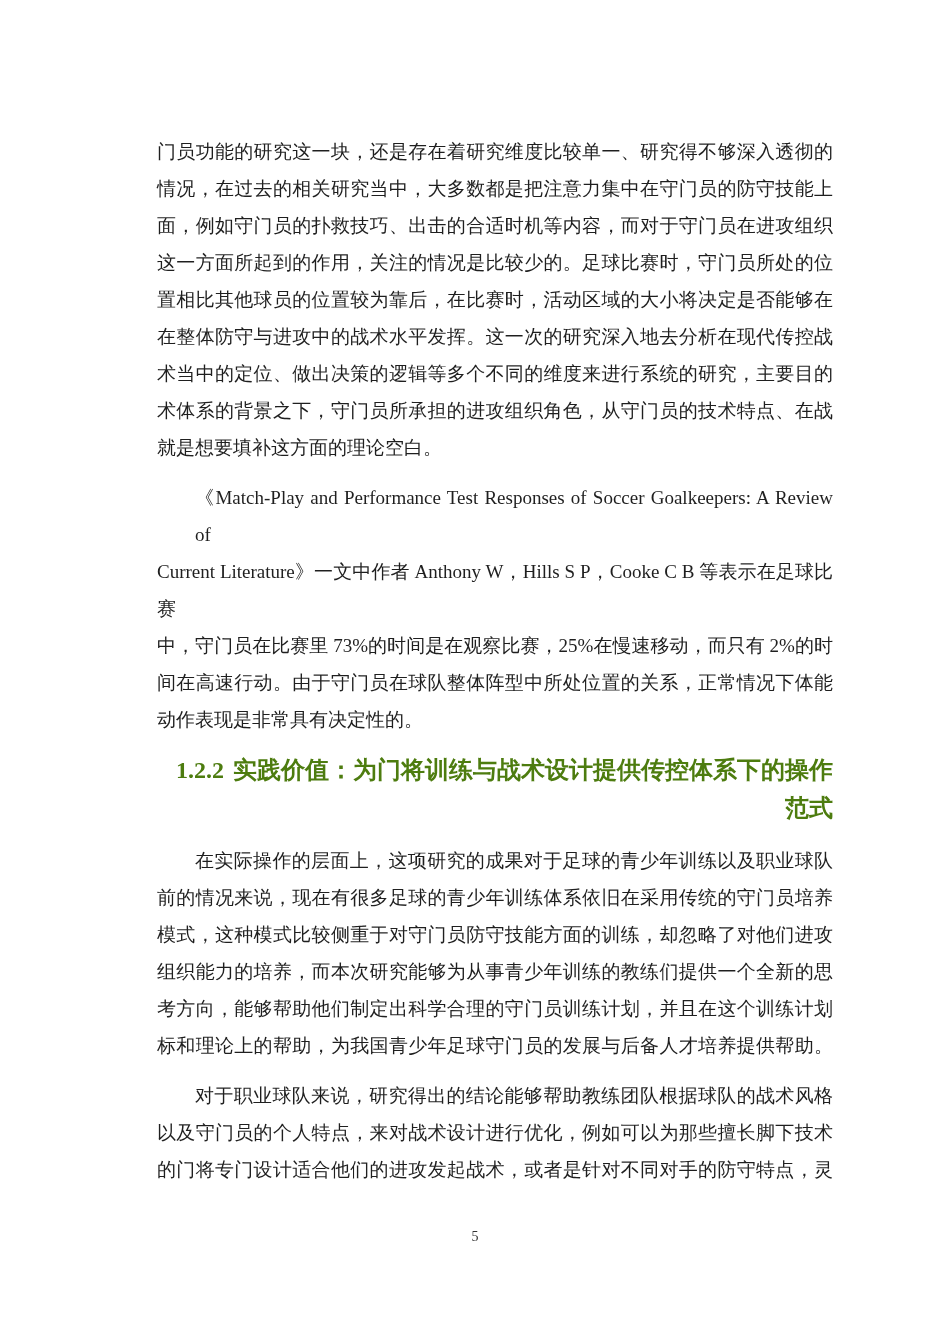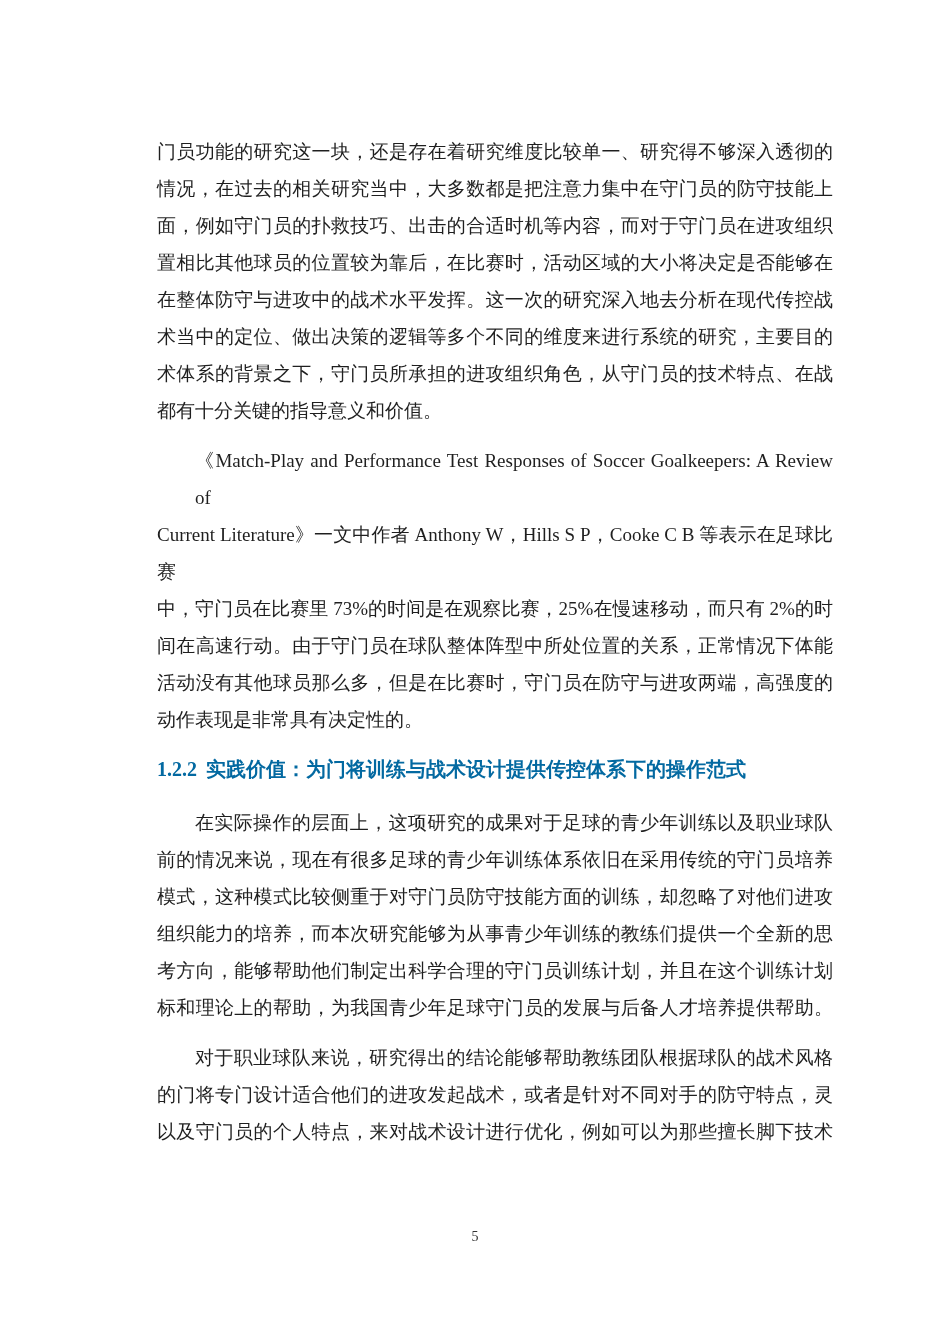--- a/index.html
+++ b/index.html
@@ -37,25 +37,26 @@
   .line.flush {
     text-align: left;
     text-align-last: left;
   }
   .line.indent {
     padding-left: 38px;
   }
   .heading {
     margin: 0 0 16px 0;
     padding: 0;
-    font-size: 20px;
+    font-size: 24px;
     line-height: 37px;
     font-weight: bold;
-    color: #0369a1;
+    color: #4d7c0f;
     font-family: "Liberation Sans", sans-serif;
+    text-align: right;
   }
   .heading .heading-num {
     font-family: "Liberation Serif", "DejaVu Serif", serif;
     margin-right: 9px;
   }
   .page-footer {
     position: absolute;
     top: 1228px;
     left: 0;
     width: 100%;
@@ -68,53 +69,53 @@
 </head>
 <body>
 
 <div class="sheet">
   <main class="text-block">
 
     <p class="para">
       <span class="line">门员功能的研究这一块，还是存在着研究维度比较单一、研究得不够深入透彻的</span>
       <span class="line">情况，在过去的相关研究当中，大多数都是把注意力集中在守门员的防守技能上</span>
       <span class="line">面，例如守门员的扑救技巧、出击的合适时机等内容，而对于守门员在进攻组织</span>
+      <span class="line">这一方面所起到的作用，关注的情况是比较少的。足球比赛时，守门员所处的位</span>
       <span class="line">置相比其他球员的位置较为靠后，在比赛时，活动区域的大小将决定是否能够在</span>
       <span class="line">在整体防守与进攻中的战术水平发挥。这一次的研究深入地去分析在现代传控战</span>
       <span class="line">术当中的定位、做出决策的逻辑等多个不同的维度来进行系统的研究，主要目的</span>
       <span class="line">术体系的背景之下，守门员所承担的进攻组织角色，从守门员的技术特点、在战</span>
-      <span class="line flush">都有十分关键的指导意义和价值。</span>
+      <span class="line flush">就是想要填补这方面的理论空白。</span>
     </p>
 
     <p class="para">
       <span class="line indent">《Match-Play and Performance Test Responses of Soccer Goalkeepers: A Review of</span>
       <span class="line">Current Literature》一文中作者 Anthony W，Hills S P，Cooke C B 等表示在足球比赛</span>
       <span class="line">中，守门员在比赛里 73%的时间是在观察比赛，25%在慢速移动，而只有 2%的时</span>
       <span class="line">间在高速行动。由于守门员在球队整体阵型中所处位置的关系，正常情况下体能</span>
-      <span class="line">活动没有其他球员那么多，但是在比赛时，守门员在防守与进攻两端，高强度的</span>
       <span class="line flush">动作表现是非常具有决定性的。</span>
     </p>
 
     <h3 class="heading">
       <span class="heading-num">1.2.2</span><span class="heading-title">实践价值：为门将训练与战术设计提供传控体系下的操作范式</span>
     </h3>
 
     <p class="para">
       <span class="line indent">在实际操作的层面上，这项研究的成果对于足球的青少年训练以及职业球队</span>
       <span class="line">前的情况来说，现在有很多足球的青少年训练体系依旧在采用传统的守门员培养</span>
       <span class="line">模式，这种模式比较侧重于对守门员防守技能方面的训练，却忽略了对他们进攻</span>
       <span class="line">组织能力的培养，而本次研究能够为从事青少年训练的教练们提供一个全新的思</span>
       <span class="line">考方向，能够帮助他们制定出科学合理的守门员训练计划，并且在这个训练计划</span>
       <span class="line">标和理论上的帮助，为我国青少年足球守门员的发展与后备人才培养提供帮助。</span>
     </p>
 
     <p class="para">
       <span class="line indent">对于职业球队来说，研究得出的结论能够帮助教练团队根据球队的战术风格</span>
+      <span class="line">以及守门员的个人特点，来对战术设计进行优化，例如可以为那些擅长脚下技术</span>
       <span class="line">的门将专门设计适合他们的进攻发起战术，或者是针对不同对手的防守特点，灵</span>
-      <span class="line">以及守门员的个人特点，来对战术设计进行优化，例如可以为那些擅长脚下技术</span>
     </p>
 
   </main>
 
   <footer class="page-footer">
     <span>5</span>
   </footer>
 </div>
 
 </body></html>

